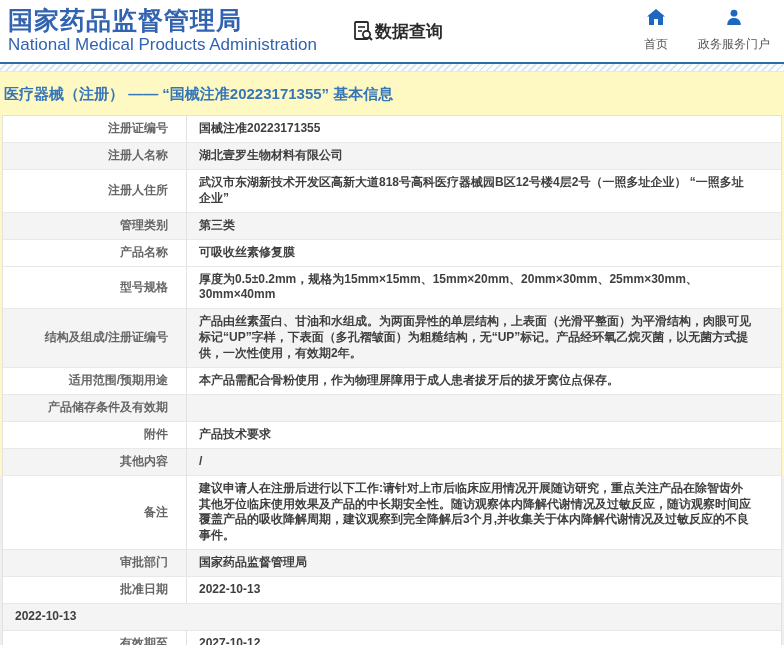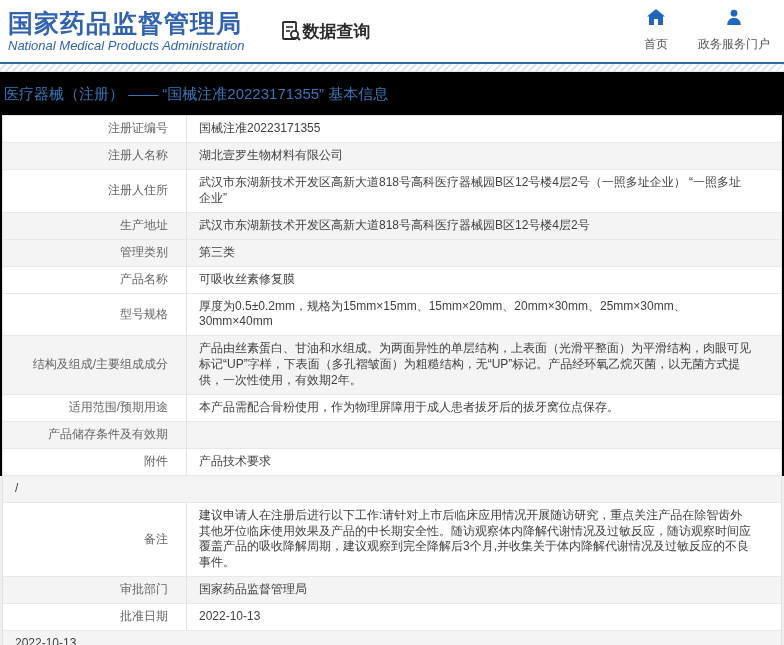--- a/index.html
+++ b/index.html
@@ -9,40 +9,40 @@
     background:#efefef;
   }
   
   .header {
     height:62px; background:#ffffff;
     display:flex; align-items:center;
     padding:0 14px 0 8px;
   }
   .logo { display:flex; flex-direction:column; justify-content:center; }
   .logo-cn { font-size:25px; font-weight:bold; color:#3263b0; letter-spacing:1px; line-height:1.15; }
-  .logo-en { font-size:13px; color:#3263b0; line-height:1.2;font-style:italic; }
+  .logo-en { font-size:17px; color:#3263b0; line-height:1.2; }
   .dataquery {
     display:flex; align-items:center; gap:0;
     margin-left:34px; cursor:pointer;
   }
   .dataquery span { font-size:17px; font-weight:bold; color:#2b2b2b; }
   .hnav { margin-left:auto; display:flex; gap:30px; }
   .hnav-item {
     display:flex; flex-direction:column; align-items:center; gap:11px;
     font-size:12px; color:#555; text-decoration:none; cursor:pointer;
   }
   
   .blue-line { height:2px; background:#2e6da4; }
   .stripe-band {
     height:8px;
     background:repeating-linear-gradient(135deg,#ffffff 0 3px,#d9e7f3 3px 5px);
     border-bottom:1px solid #e6e6e6;
   }
   
-  .content { background:#000000; height:404px; }
+  .content { background:#fef9c3; height:404px;font-weight:bold; }
   .breadcrumb {
     font-size:15px; color:#3576b8;
     padding:13px 4px 11px 4px;
   }
   .info-table {
     margin:0 2px; background:#ffffff;
     border:1px solid #e2e2e2;
   }
   .trow { display:flex; align-items:stretch; border-bottom:1px solid #e8e8e8; background:#ffffff; }
   .trow:last-child { border-bottom:none; }
@@ -112,52 +112,49 @@
       </div>
       <div class="trow alt">
         <div class="tlabel">注册人名称</div>
         <div class="tvalue">湖北壹罗生物材料有限公司</div>
       </div>
       <div class="trow">
         <div class="tlabel">注册人住所</div>
         <div class="tvalue">武汉市东湖新技术开发区高新大道818号高科医疗器械园B区12号楼4层2号（一照多址企业） “一照多址企业”</div>
       </div>
       <div class="trow alt">
-        <div class="tlabel">生产地址</div>
-        <div class="tvalue">武汉市东湖新技术开发区高新大道818号高科医疗器械园B区12号楼4层2号</div>
-      </div>
-      <div class="trow alt">
         <div class="tlabel">管理类别</div>
         <div class="tvalue">第三类</div>
       </div>
       <div class="trow">
         <div class="tlabel">产品名称</div>
         <div class="tvalue">可吸收丝素修复膜</div>
       </div>
       <div class="trow">
         <div class="tlabel">型号规格</div>
         <div class="tvalue">厚度为0.5±0.2mm，规格为15mm×15mm、15mm×20mm、20mm×30mm、25mm×30mm、30mm×40mm</div>
       </div>
       <div class="trow alt">
-        <div class="tlabel">结构及组成/主要组成成分</div>
+        <div class="tlabel">结构及组成/注册证编号</div>
         <div class="tvalue">产品由丝素蛋白、甘油和水组成。为两面异性的单层结构，上表面（光滑平整面）为平滑结构，肉眼可见标记“UP”字样，下表面（多孔褶皱面）为粗糙结构，无“UP”标记。产品经环氧乙烷灭菌，以无菌方式提供，一次性使用，有效期2年。</div>
       </div>
       <div class="trow">
         <div class="tlabel">适用范围/预期用途</div>
         <div class="tvalue">本产品需配合骨粉使用，作为物理屏障用于成人患者拔牙后的拔牙窝位点保存。</div>
       </div>
       <div class="trow alt">
         <div class="tlabel">产品储存条件及有效期</div>
         <div class="tvalue"></div>
       </div>
       <div class="trow">
         <div class="tlabel">附件</div>
         <div class="tvalue">产品技术要求</div>
       </div>
       <div class="trow alt">
+        <div class="tlabel">其他内容</div>
         <div class="tvalue">/</div>
       </div>
       <div class="trow">
         <div class="tlabel">备注</div>
         <div class="tvalue">建议申请人在注册后进行以下工作:请针对上市后临床应用情况开展随访研究，重点关注产品在除智齿外其他牙位临床使用效果及产品的中长期安全性。随访观察体内降解代谢情况及过敏反应，随访观察时间应覆盖产品的吸收降解周期，建议观察到完全降解后3个月,并收集关于体内降解代谢情况及过敏反应的不良事件。</div>
       </div>
       <div class="trow alt">
         <div class="tlabel">审批部门</div>
         <div class="tvalue">国家药品监督管理局</div>
       </div>

